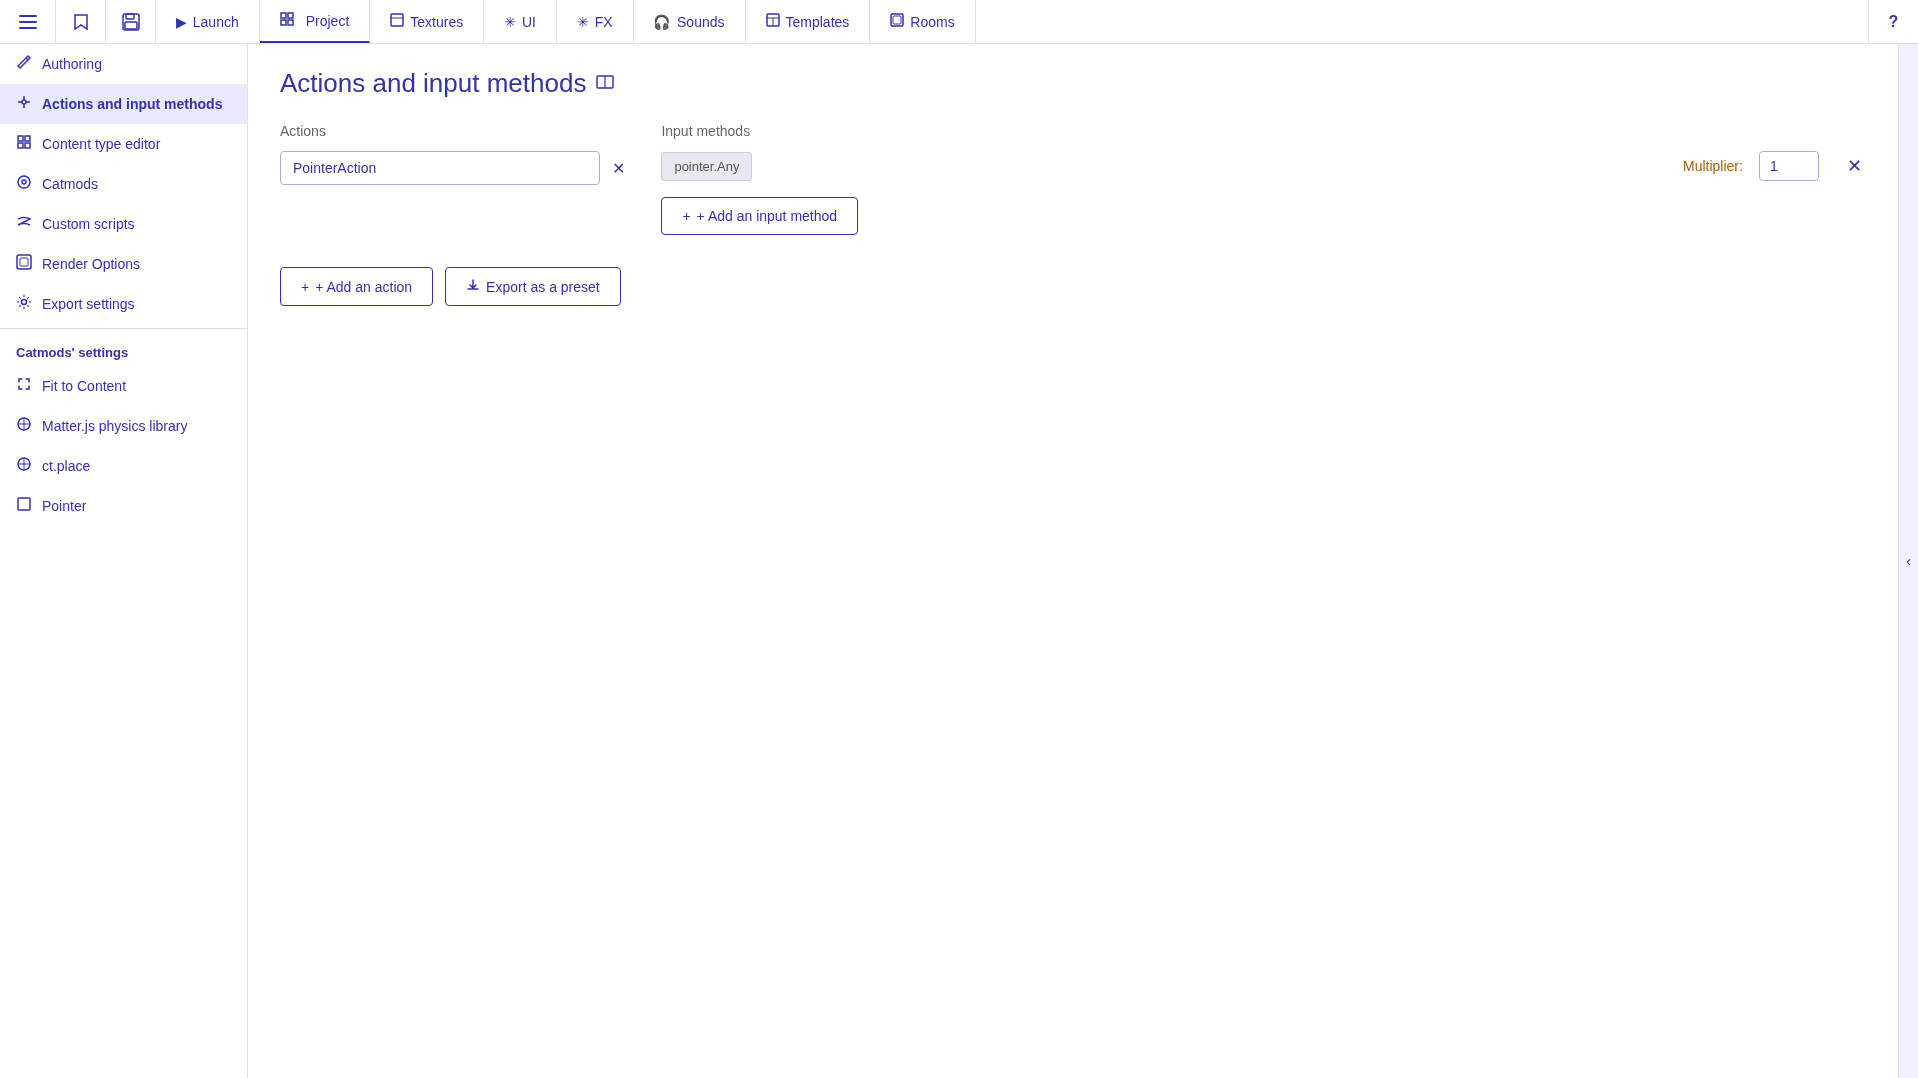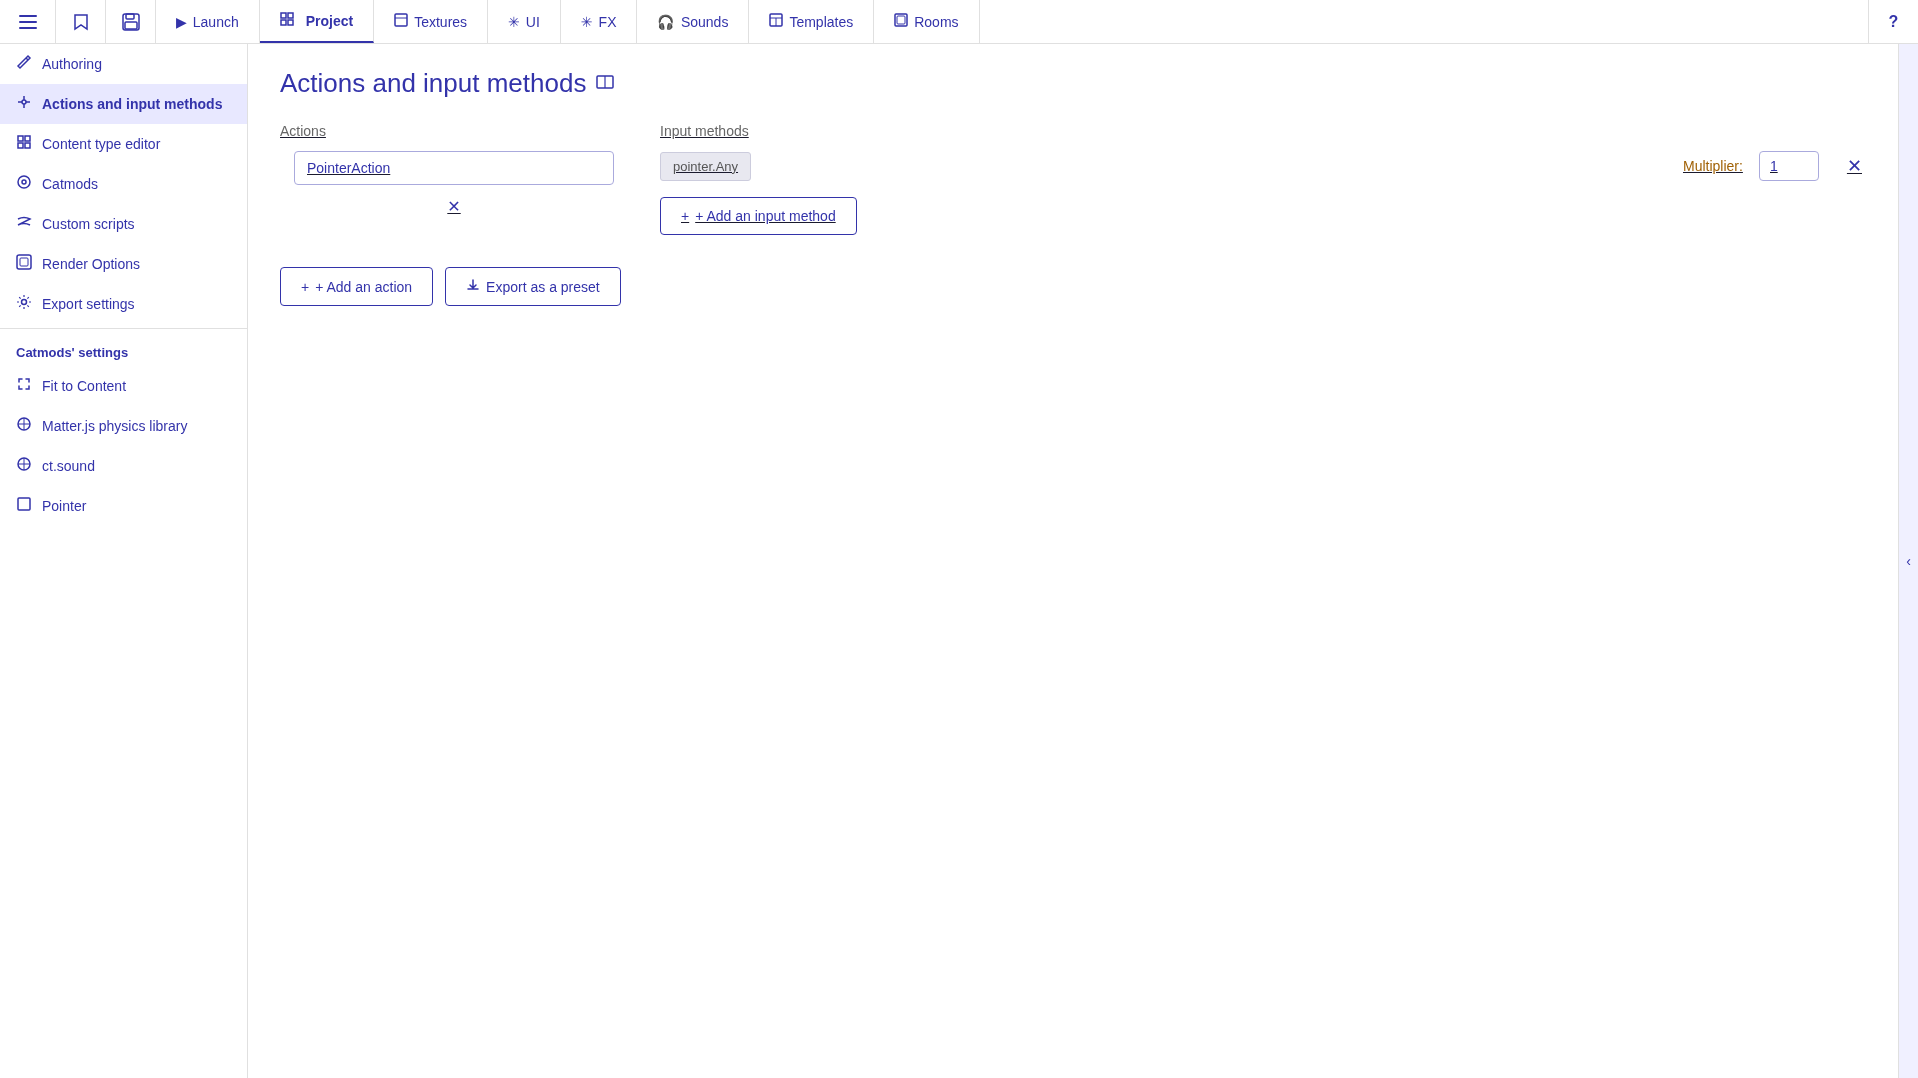--- a/index.html
+++ b/index.html
@@ -31,21 +31,21 @@
       height: 100%;
       border-right: 1px solid #e0e0e0;
       cursor: pointer;
       font-size: 14px;
       color: #3333aa;
       text-decoration: none;
       white-space: nowrap;
     }
     .nav-tab.active {
       border-bottom: 2px solid #3333aa;
-      font-weight: 700;
+      font-weight: 400;
       gap: 12px;
     }
     .nav-tab-icon {
       font-size: 14px;
     }
     .nav-help {
       margin-left: auto;
       width: 50px;
       display: flex;
       align-items: center;
@@ -137,21 +137,20 @@
     }
     .page-title-icon {
       font-size: 18px;
       color: #3333aa;
     }
 
     .columns {
       display: flex;
       gap: 0;
       flex: 1;
-      text-decoration: underline;
     }
 
     .col-actions {
       min-width: 380px;
       padding-right: 32px;
     }
     .col-input-methods {
       flex: 1;
     }
 
@@ -160,21 +159,20 @@
       color: #666;
       margin-bottom: 12px;
       font-weight: 500;
     }
 
     .action-row {
       display: flex;
       align-items: center;
       gap: 8px;
       margin-bottom: 0;
-      flex-direction: column;
     }
     .action-input {
       border: 1px solid #aaaadd;
       border-radius: 4px;
       padding: 8px 12px;
       font-size: 14px;
       color: #3333aa;
       width: 320px;
       outline: none;
     }
@@ -454,21 +452,21 @@
     </div>
 
     <div class="sidebar-item">
       <span class="sidebar-icon">
         <svg width="16" height="16" viewBox="0 0 16 16" fill="none">
           <circle cx="8" cy="8" r="6" stroke="#3333aa" stroke-width="1.5" fill="none"></circle>
           <line x1="8" y1="2" x2="8" y2="14" stroke="#3333aa" stroke-width="1"></line>
           <line x1="2" y1="8" x2="14" y2="8" stroke="#3333aa" stroke-width="1"></line>
         </svg>
       </span>
-      <span>ct.sound</span>
+      <span>ct.place</span>
     </div>
 
     <div class="sidebar-item">
       <span class="sidebar-icon">
         <svg width="16" height="16" viewBox="0 0 16 16" fill="none">
           <rect x="2" y="2" width="12" height="12" rx="1" stroke="#3333aa" stroke-width="1.5" fill="none"></rect>
         </svg>
       </span>
       <span>Pointer</span>
     </div>

